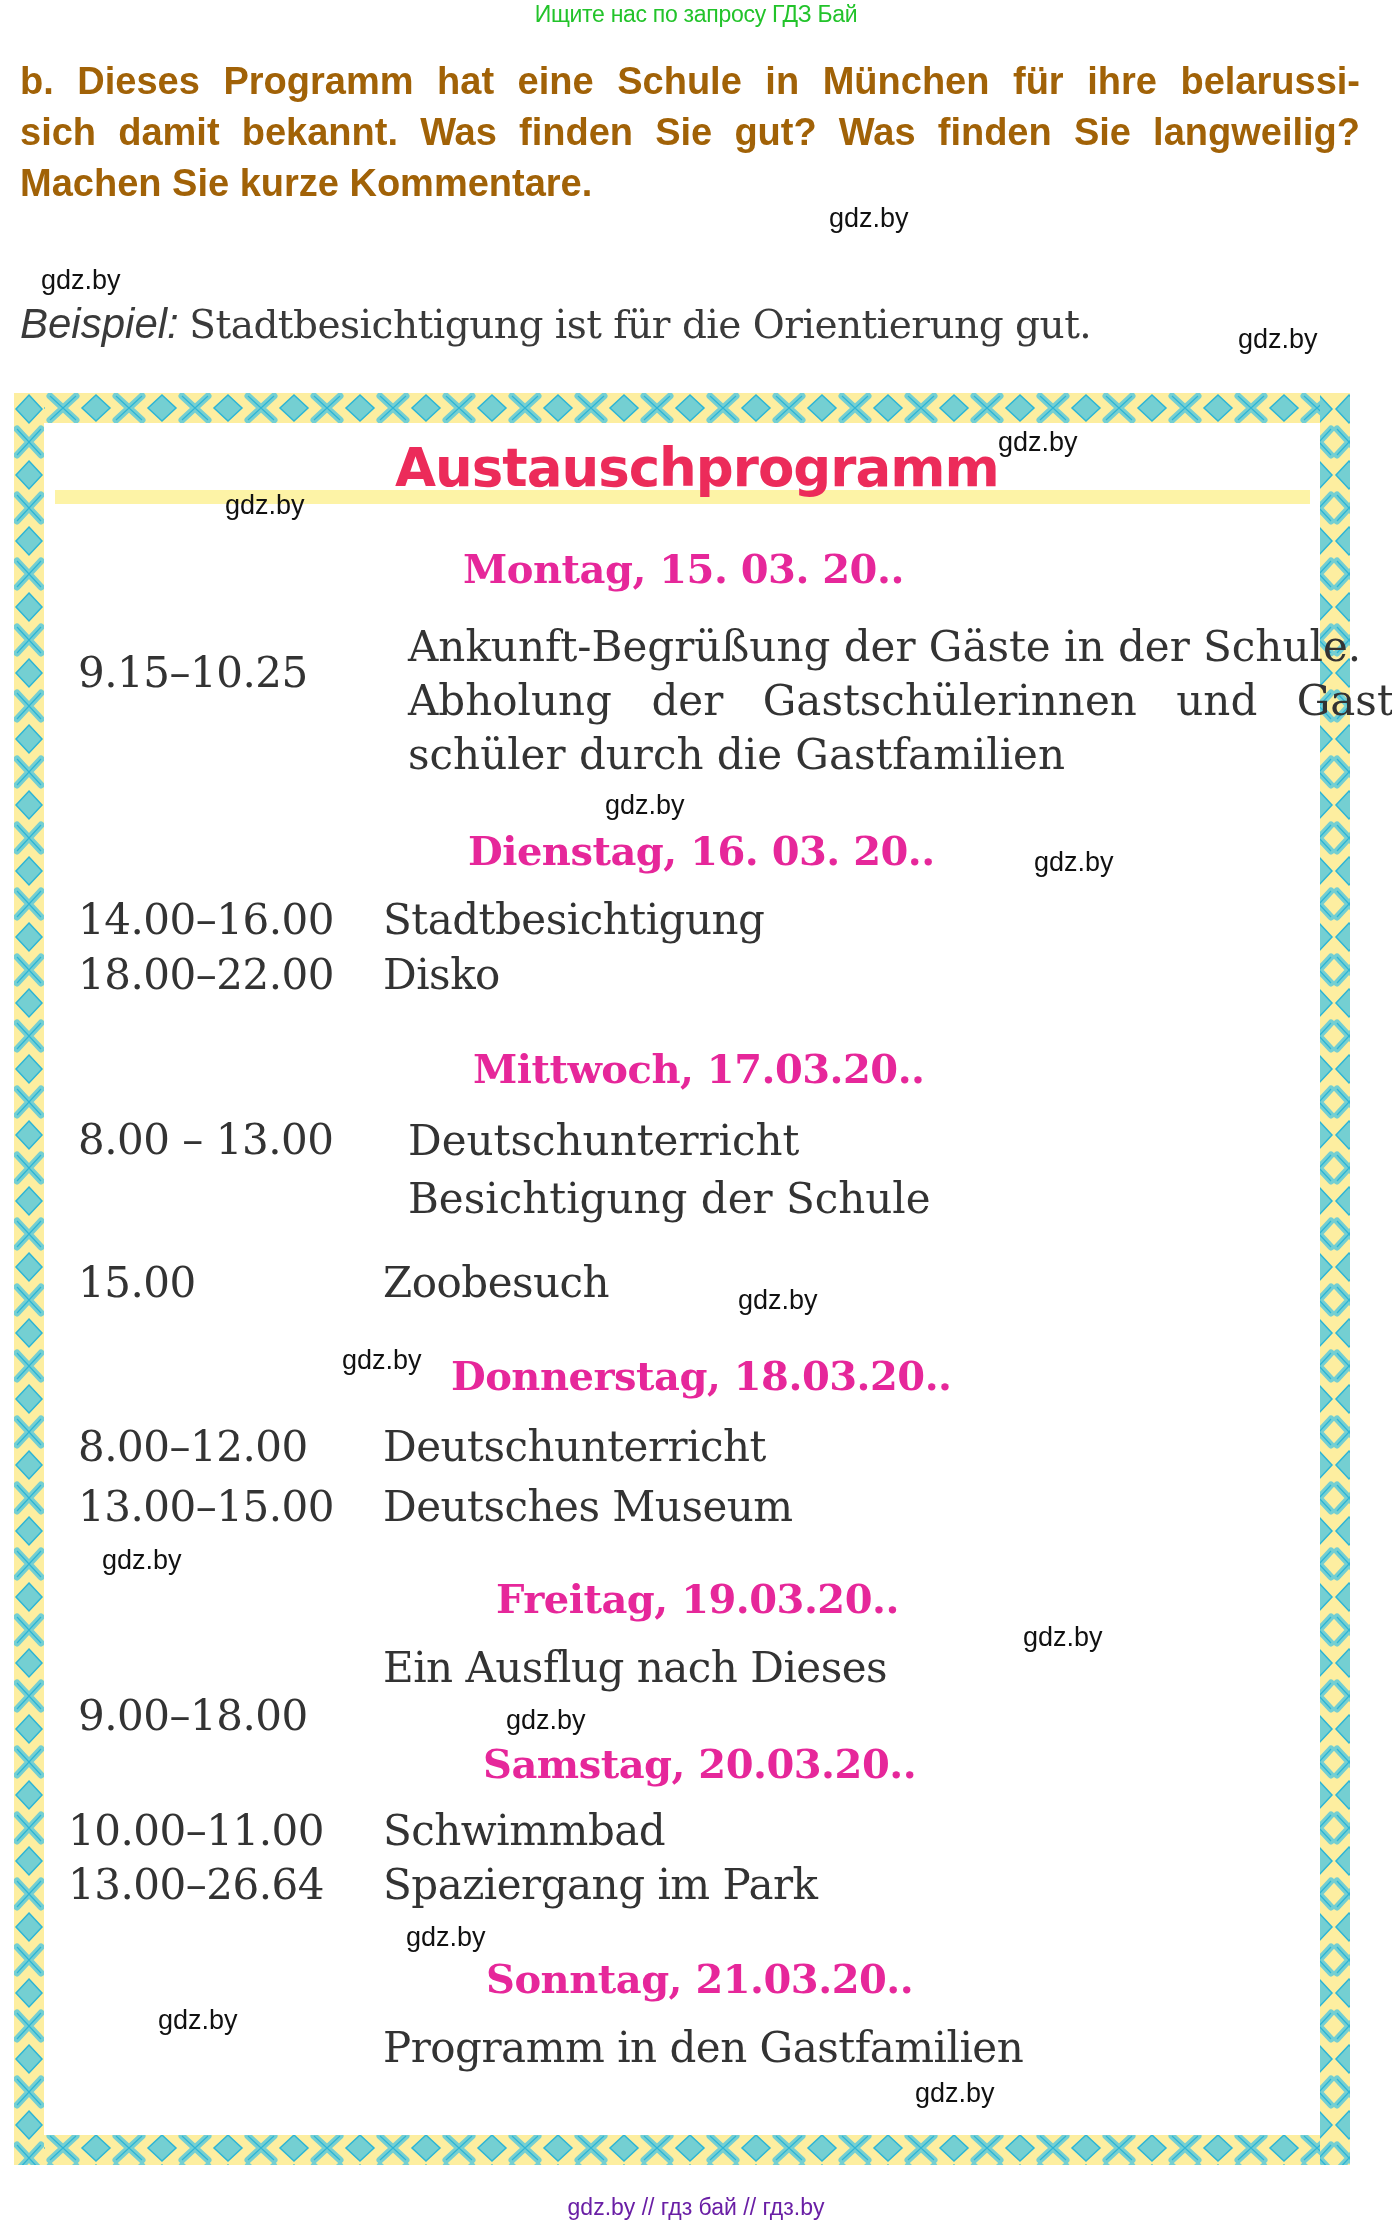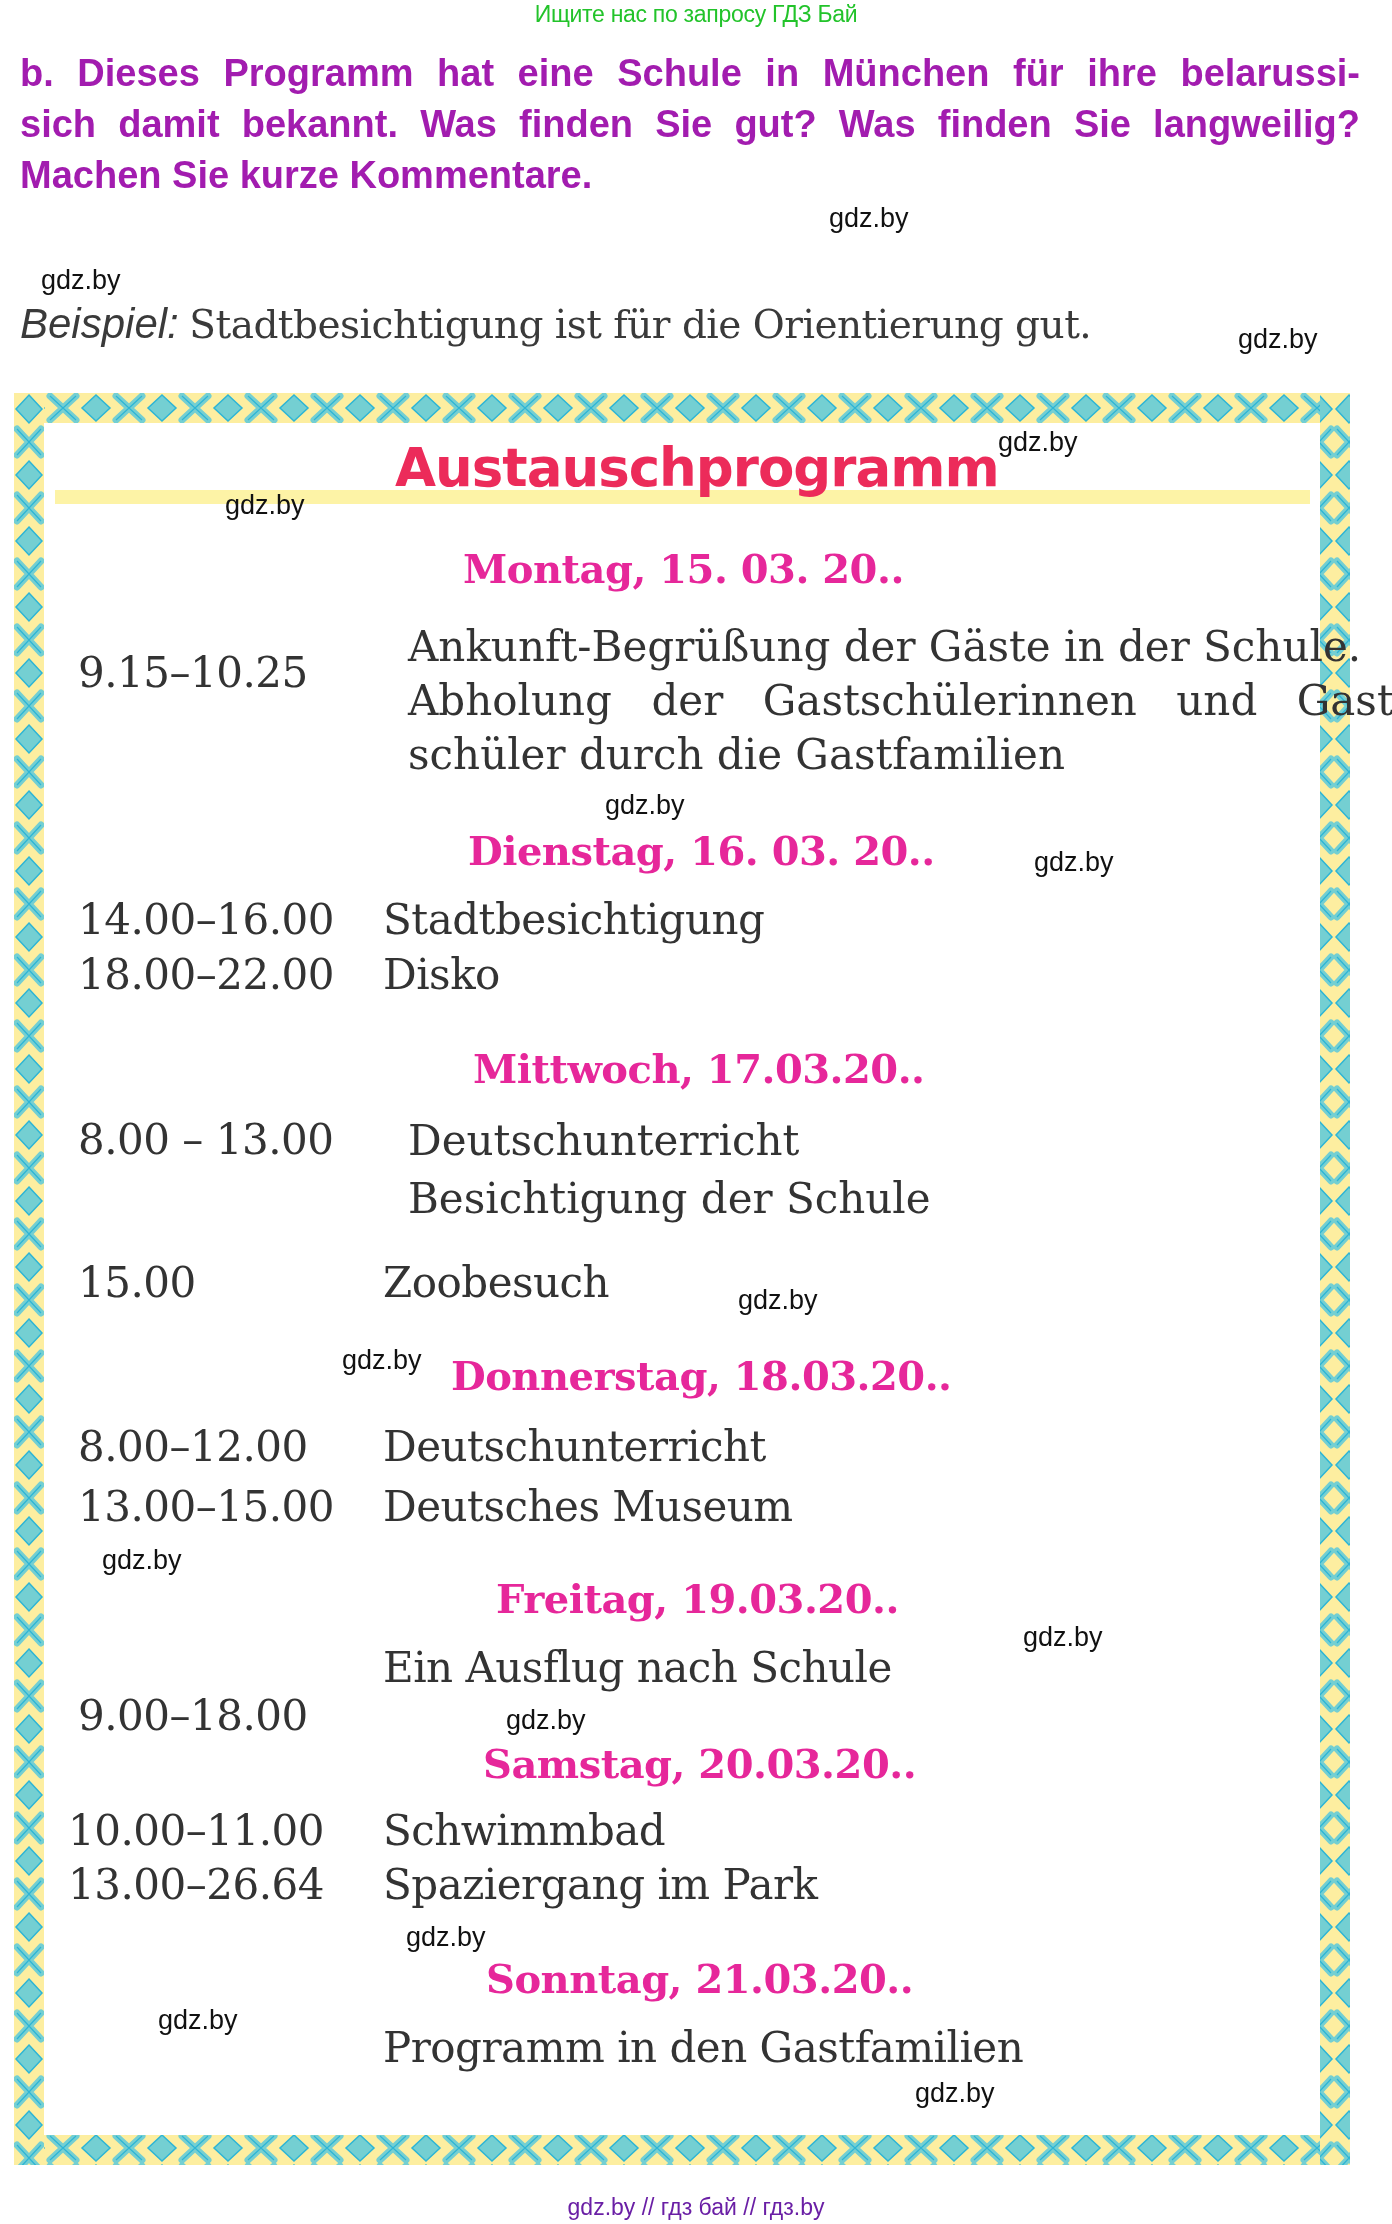--- a/index.html
+++ b/index.html
@@ -1,21 +1,21 @@
 <!DOCTYPE html>
 <html><head>
   <meta charset="utf-8">
   <style>
     html, body { margin: 0; padding: 0; background: #ffffff; }
     body { width: 1392px; height: 2224px; position: relative; overflow: hidden; }
     .abs { position: absolute; }
     .top-banner { left: 0; width: 1392px; top: 1px; text-align: center; color: #22c32a;
       font-family: "Liberation Sans", sans-serif; font-size: 23px; letter-spacing: -0.3px; }
-    .task { left: 20px; top: 48px; width: 1340px; font-family: "Liberation Sans", sans-serif;
-      font-weight: bold; font-size: 38px; line-height: 51px; color: #a21caf; text-align: justify; }
+    .task { left: 20px; top: 56px; width: 1340px; font-family: "Liberation Sans", sans-serif;
+      font-weight: bold; font-size: 38px; line-height: 51px; color: #a16207; text-align: justify; }
     .task .line { display: block; text-align: justify; text-align-last: justify; height: 51px; }
     .task .line.last { text-align-last: left; }
     .example { left: 20px; top: 300px; font-size: 42px; color: #3a3a3a; white-space: nowrap; }
     .example .lbl { font-family: "Liberation Sans", sans-serif; font-style: italic; }
     .example .txt { font-family: "DejaVu Serif", serif; font-size: 39px; letter-spacing: -0.5px; }
     .wm { font-family: "Liberation Sans", sans-serif; font-size: 27px; color: #111; white-space: nowrap; }
     .frame { left: 14px; top: 393px; width: 1336px; height: 1772px; }
     .frame svg { display: block; }
     .title-bar { left: 55px; top: 490px; width: 1255px; height: 14px; background: #fdf3a6; }
     .title { left: 395px; top: 437px; font-family: "DejaVu Sans", sans-serif; font-weight: bold;
@@ -96,21 +96,21 @@
 <div class="abs act" style="left:383px; top:1258px;">Zoobesuch</div>
 
 <div class="abs day" style="left:451px; top:1352px;">Donnerstag, 18.03.20..</div>
 <div class="abs time" style="left:78px; top:1422px;">8.00–12.00</div>
 <div class="abs act" style="left:383px; top:1422px;">Deutschunterricht</div>
 <div class="abs time" style="left:78px; top:1482px;">13.00–15.00</div>
 <div class="abs act" style="left:383px; top:1482px;">Deutsches Museum</div>
 
 <div class="abs day" style="left:496px; top:1575px;">Freitag, 19.03.20..</div>
 <div class="abs time" style="left:78px; top:1643px;margin-top:48px;">9.00–18.00</div>
-<div class="abs act" style="left:383px; top:1643px;">Ein Ausflug nach Schule</div>
+<div class="abs act" style="left:383px; top:1643px;">Ein Ausflug nach Dieses</div>
 
 <div class="abs day" style="left:483px; top:1740px;">Samstag, 20.03.20..</div>
 <div class="abs time" style="left:68px; top:1806px;">10.00–11.00</div>
 <div class="abs act" style="left:383px; top:1806px;">Schwimmbad</div>
 <div class="abs time" style="left:68px; top:1860px;">13.00–26.64</div>
 <div class="abs act" style="left:383px; top:1860px;">Spaziergang im Park</div>
 
 <div class="abs day" style="left:486px; top:1955px;">Sonntag, 21.03.20..</div>
 <div class="abs act" style="left:383px; top:2023px;">Programm in den Gastfamilien</div>
 

